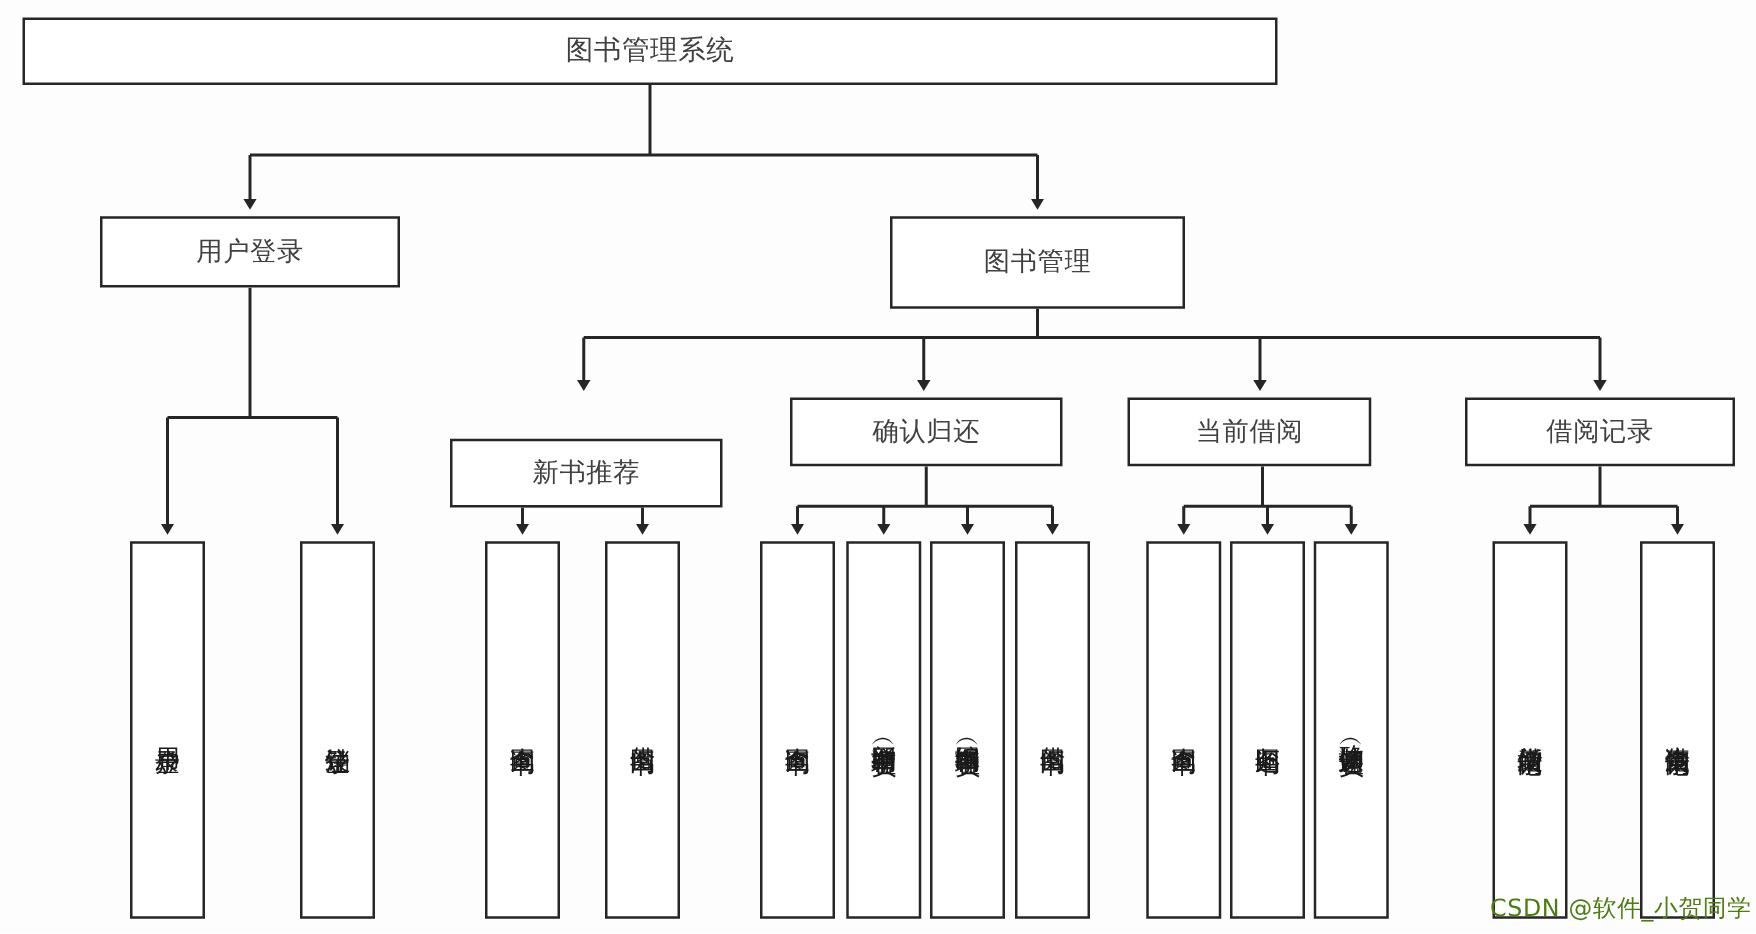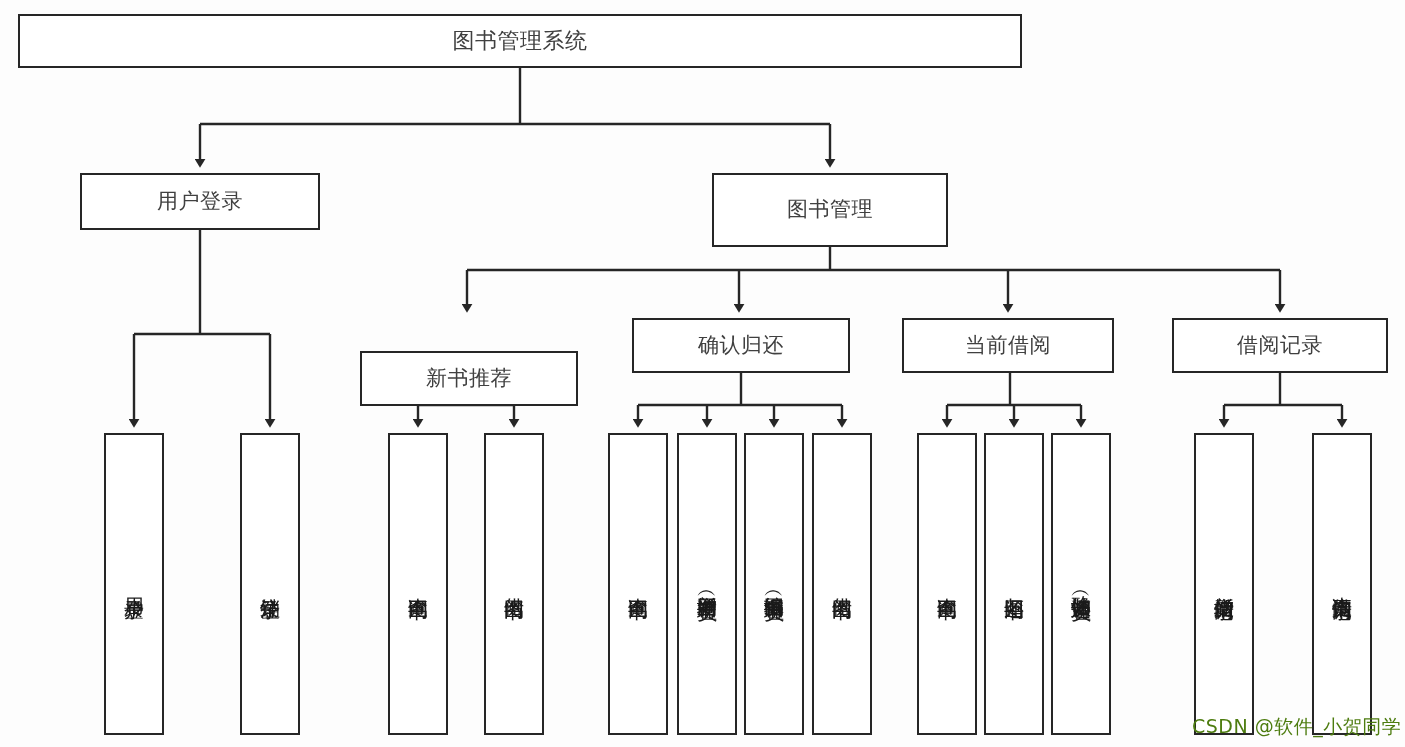--- a/index.html
+++ b/index.html
@@ -138,21 +138,21 @@
   <div class="node" style="left:712px; top:173px; width:236px; height:74px;">
     <span class="node-h">图书管理</span>
   </div>
 
   <div class="node" style="left:360px; top:318px; width:218px; height:55px;margin-top:33px;">
     <span class="node-h">新书推荐</span>
   </div>
   <div class="node" style="left:632px; top:318px; width:218px; height:55px;">
     <span class="node-h">确认归还</span>
   </div>
-  <div class="node" style="left:902px; top:318px; width:212px; height:55px;">
+  <div class="node" style="left:902px; top:318px; width:195px; height:55px;">
     <span class="node-h">当前借阅</span>
   </div>
   <div class="node" style="left:1172px; top:318px; width:216px; height:55px;">
     <span class="node-h">借阅记录</span>
   </div>
 
   <div class="leaf" style="left:104px; top:433px; width:60px; height:302px;">
     <span class="leaf-v">用户登录</span>
   </div>
   <div class="leaf" style="left:240px; top:433px; width:60px; height:302px;">

